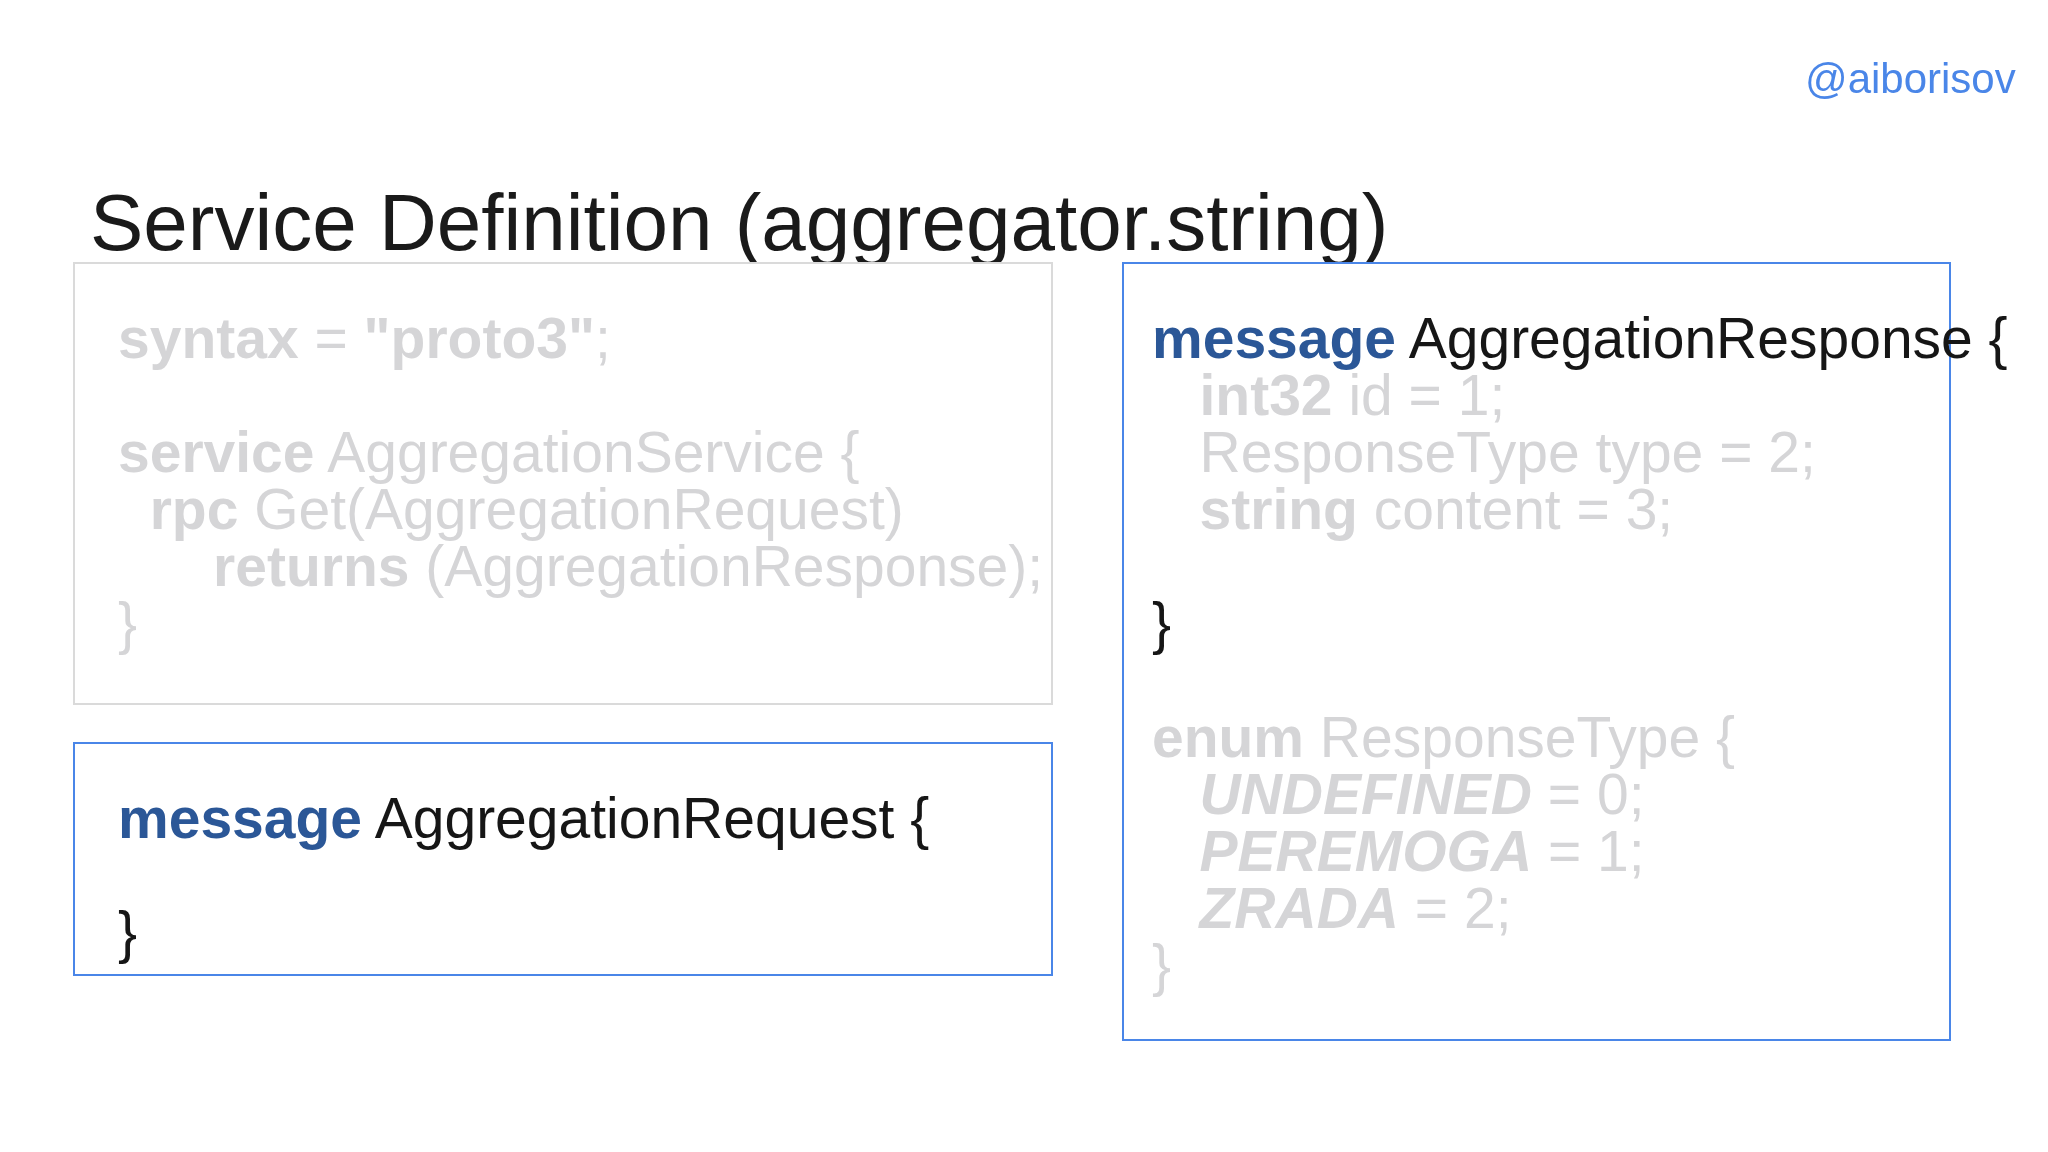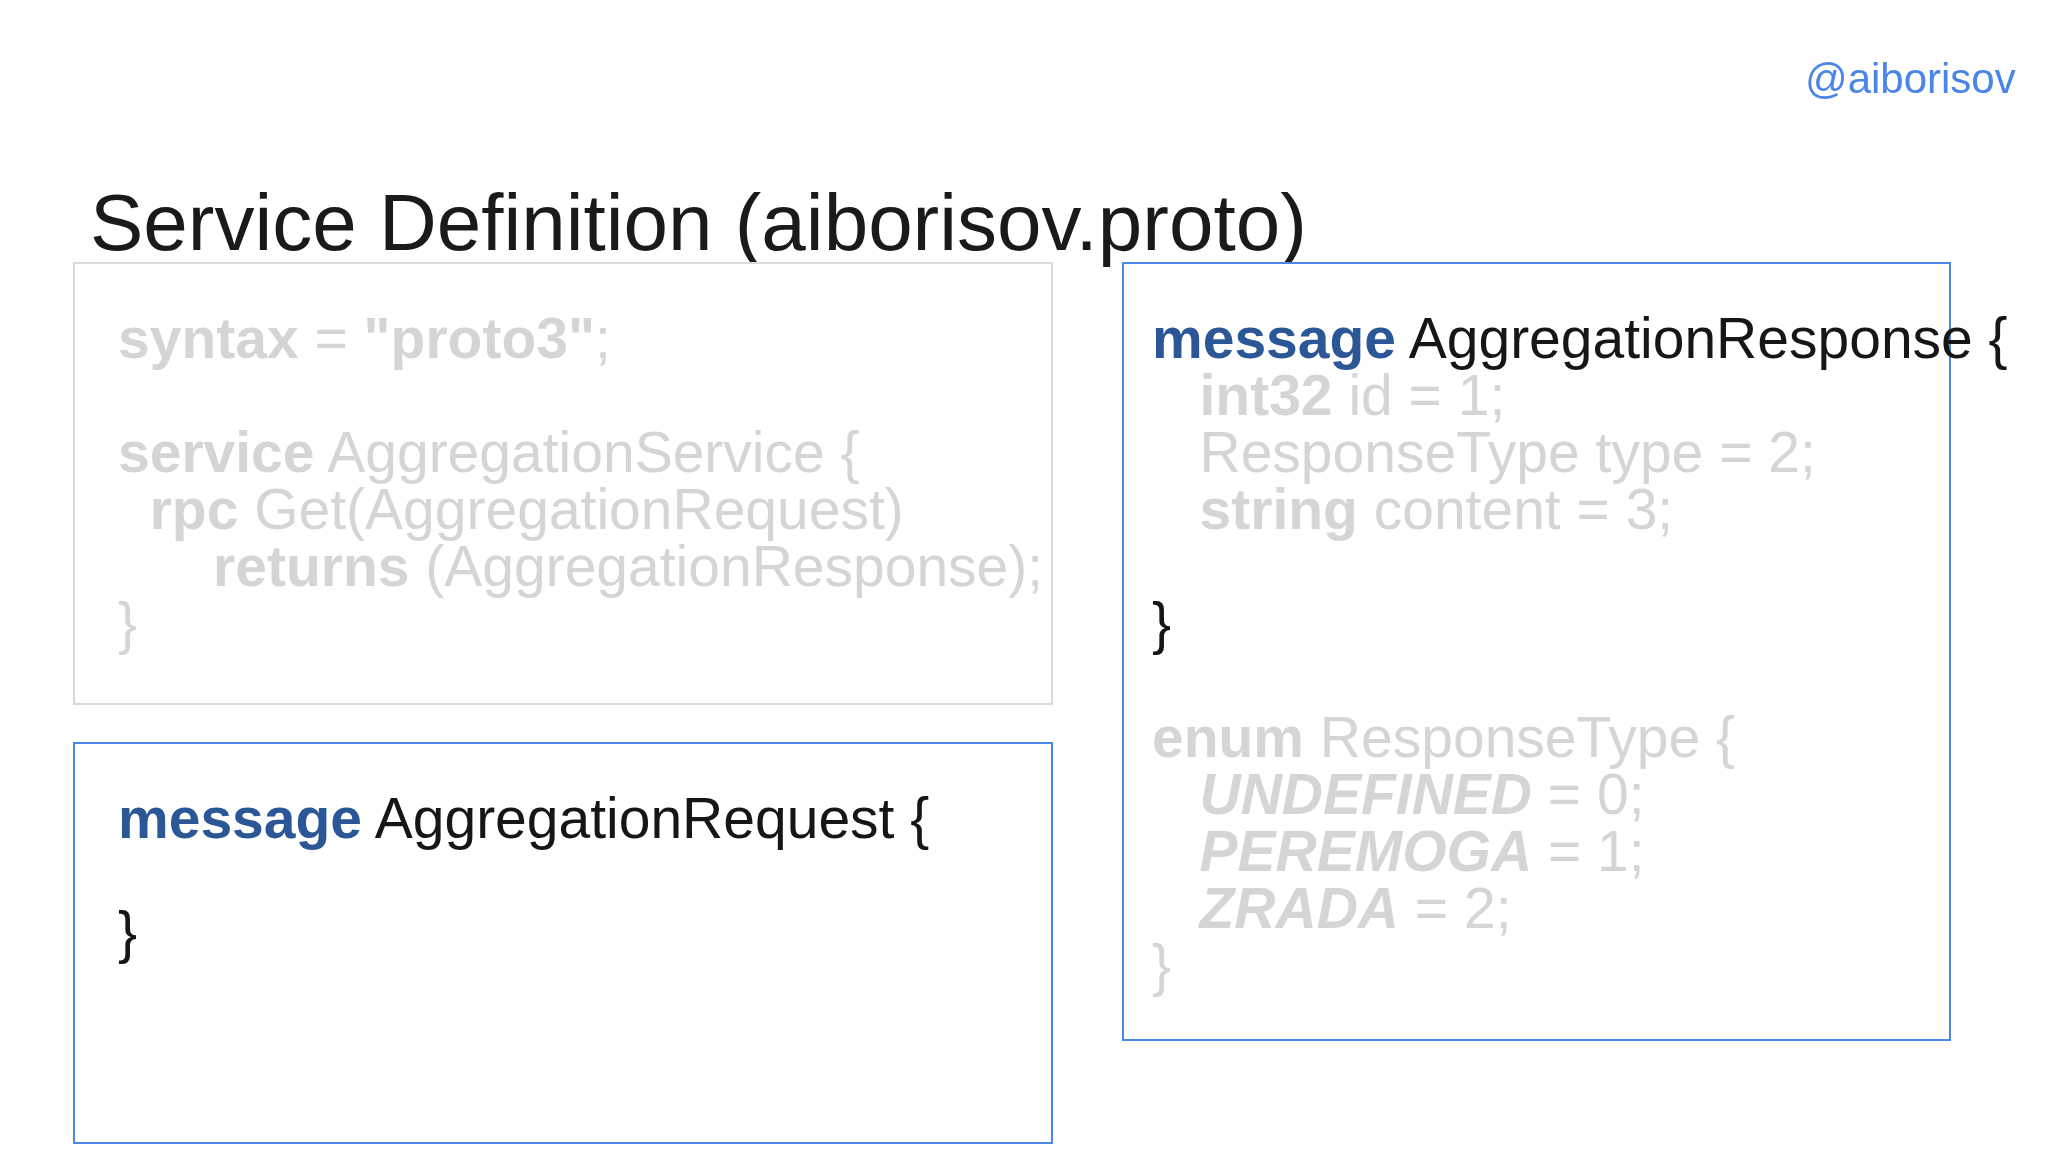--- a/index.html
+++ b/index.html
@@ -24,42 +24,42 @@
   .handles{
     position:absolute;left:1793px;top:50px;
     font-size:42px;line-height:57px;color:var(--handle-blue);
     white-space:nowrap;
     margin-left:12px;
   }
   .box{position:absolute;background:#fff;box-sizing:border-box;}
   .box-gray{border:2px solid var(--gray-border);}
   .box-blue{border:2px solid var(--blue-border);}
   #box-syntax{left:73px;top:262px;width:980px;height:443px;}
-  #box-request{left:73px;top:742px;width:980px;height:402px;}
+  #box-request{left:73px;top:742px;width:980px;height:234px;}
   #box-response{left:1122px;top:262px;width:829px;height:779px;}
   .code{
     position:absolute;white-space:pre;
     font-size:57px;line-height:57px;color:var(--code-black);
   }
   #box-syntax .code{left:43px;top:46px;}
   #box-request .code{left:43px;top:46px;}
   #box-response .code{left:28px;top:46px;}
   .code-line{height:57px;}
   .t-kb{color:var(--keyword-blue);font-weight:700;}
   .t-p{color:var(--code-black);font-weight:400;}
   .t-d{color:var(--dim-gray);font-weight:400;}
   .t-kd{color:var(--dim-gray);font-weight:700;}
   .t-ed{color:var(--dim-gray);font-weight:700;font-style:italic;}
 </style>
 </head>
 <body>
 
 <div class="stage">
 
-  <h1 class="slide-title">Service Definition (aiborisov.proto)</h1>
+  <h1 class="slide-title">Service Definition (aggregator.string)</h1>
 
   <div class="handles">
     <div>@aiborisov</div>
   </div>
 
   <div id="box-syntax" class="box box-gray">
     <div class="code"><div class="code-line"><span class="t-kd">syntax</span><span class="t-d"> = </span><span class="t-kd">"proto3"</span><span class="t-d">;</span></div><div class="code-line">&nbsp;</div><div class="code-line"><span class="t-kd">service</span><span class="t-d"> AggregationService {</span></div><div class="code-line"><span class="t-d">  </span><span class="t-kd">rpc</span><span class="t-d"> Get(AggregationRequest)</span></div><div class="code-line"><span class="t-d">      </span><span class="t-kd">returns</span><span class="t-d"> (AggregationResponse);</span></div><div class="code-line"><span class="t-d">}</span></div></div>
   </div>
 
   <div id="box-request" class="box box-blue">

